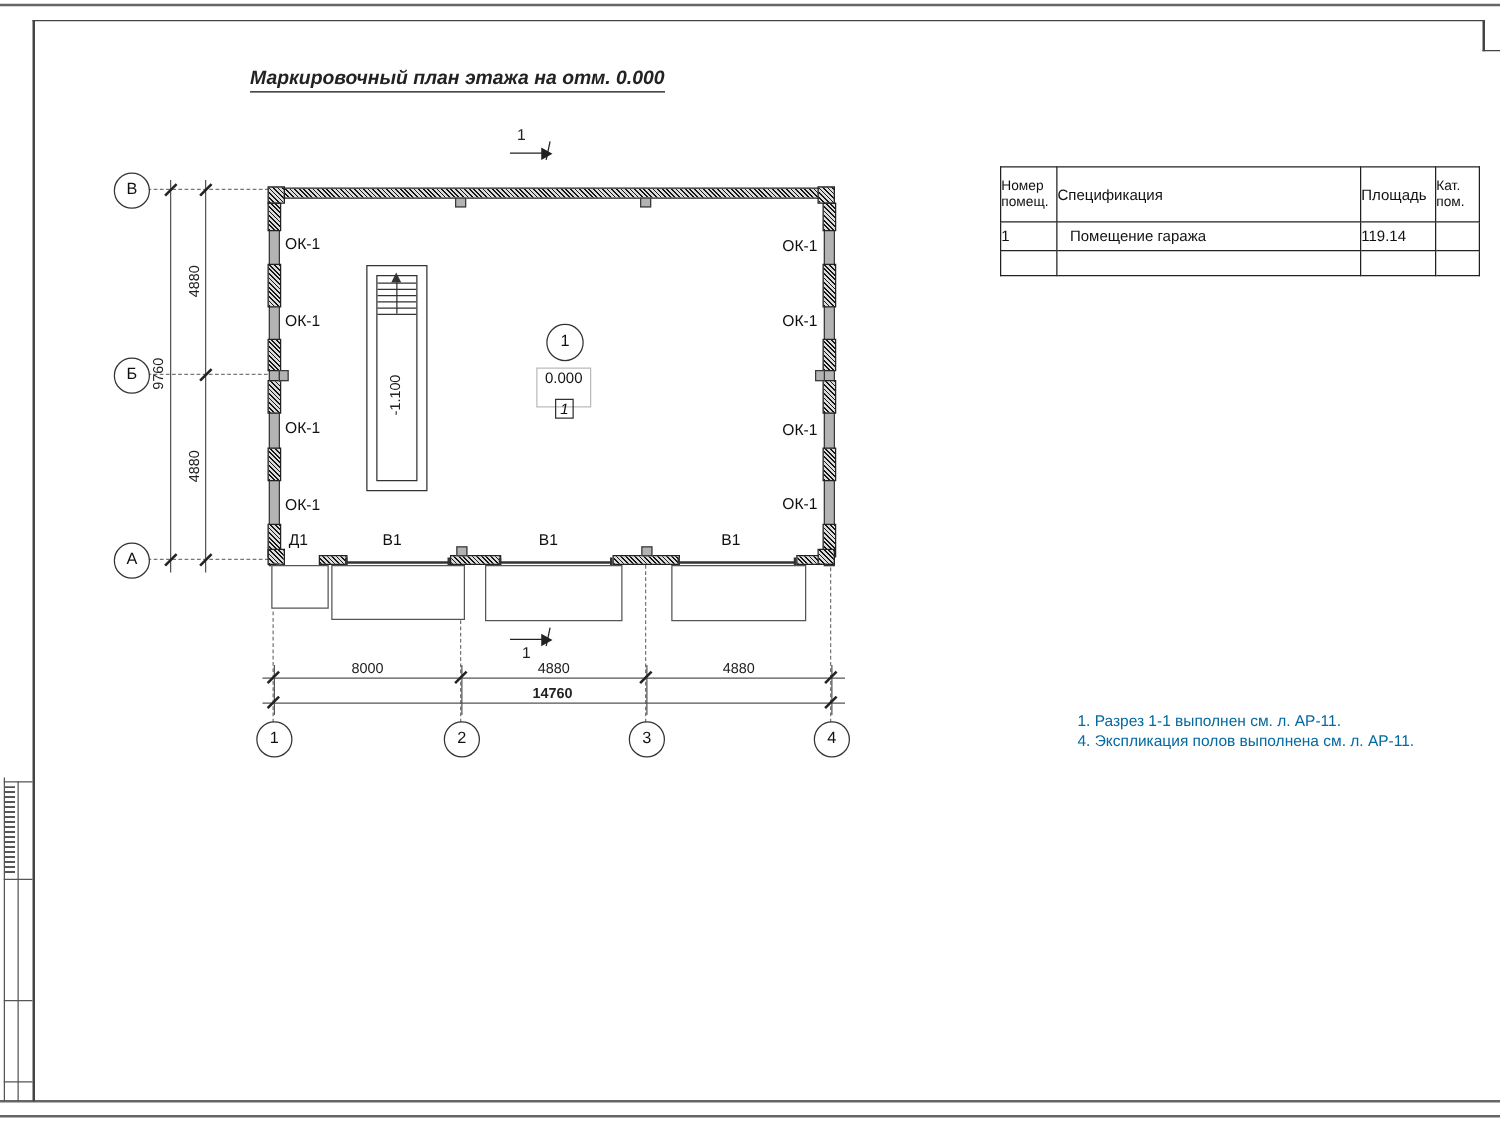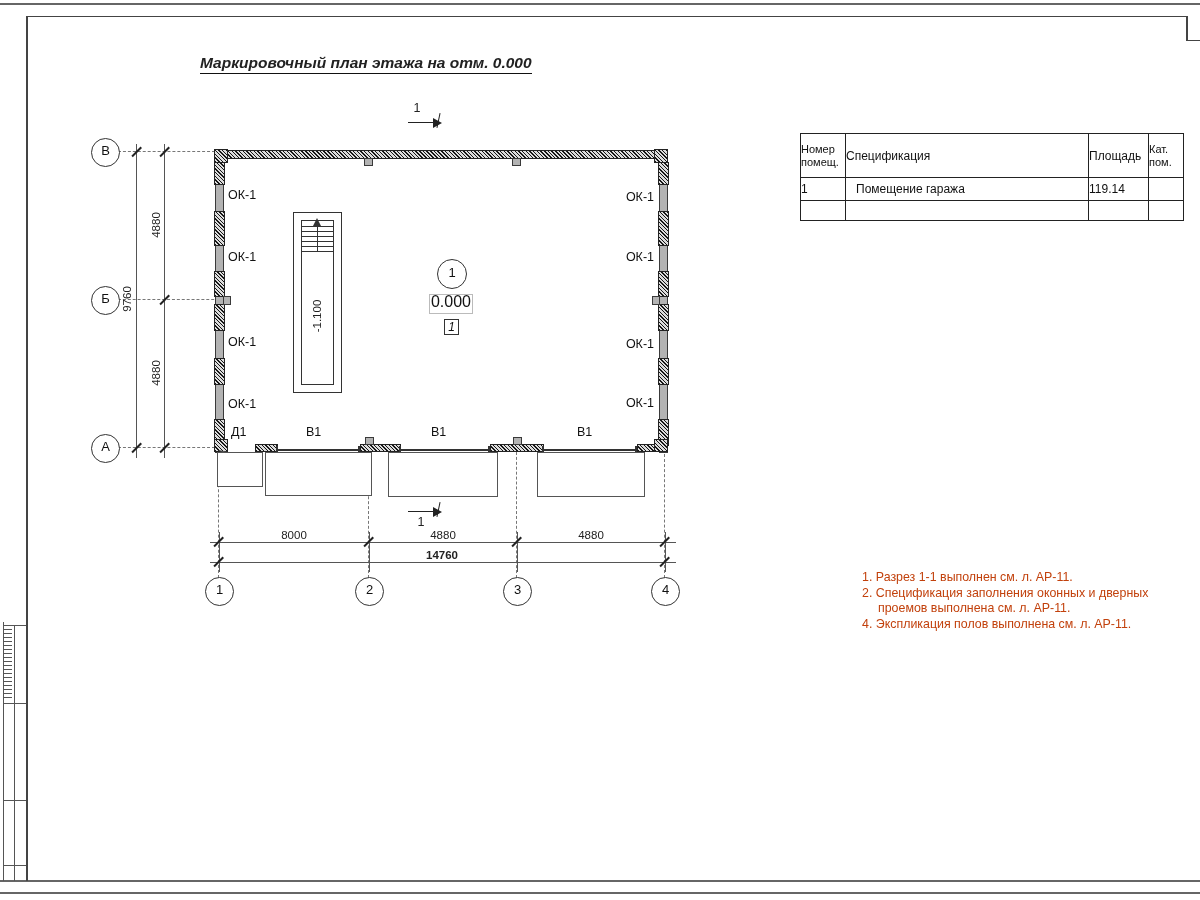--- a/index.html
+++ b/index.html
@@ -29,21 +29,21 @@
   .title-wrap{position:absolute;}
   .title-wrap span{display:inline-block;font-style:italic;font-weight:bold;
                    border-bottom:1.4px solid #111;padding-bottom:1px;}
   #plan-title-wrap span{font-size:15.5px;}
   #table-title-wrap span{font-size:14.5px;}
   table.expl{border-collapse:collapse;table-layout:fixed;width:383px;}
   table.expl td{border:1.4px solid #222;text-align:left;vertical-align:middle;
                 font-size:12px;color:#111;padding:0;overflow:hidden;}
   table.expl td.small{font-size:11px;line-height:1.15;}
   table.expl td.name-cell{text-align:left;padding-left:10px;}
-  .note{padding-left:16px;text-indent:-16px;font-size:12.4px;line-height:1.2;color:#c2410c;margin-bottom:1px;}
+  .note{padding-left:16px;text-indent:-16px;font-size:12.4px;line-height:1.2;color:#0369a1;margin-bottom:1px;}
   .microtext{position:absolute;width:8px;
              background:repeating-linear-gradient(to bottom,#555 0 1.5px,transparent 1.5px 4px);}
   .steps{position:absolute;background:#333;}
 </style>
 </head>
 <body>
 
 <div id="sheet">
 
   <div class="hl2" style="left:0;top:3px;width:1200px;"></div>
@@ -92,21 +92,20 @@
         <td class="name-cell"></td>
         <td></td>
         <td></td>
       </tr>
     </tbody>
       </table>
   </div>
 
   <div class="abs" style="left:862px;top:570px;width:332px;">
     <div class="note">1. Разрез 1-1 выполнен см. л. АР-11.</div>
-    <div class="note">2. Спецификация заполнения оконных и дверных проемов выполнена см. л. АР-11.</div>
     <div class="note">4. Экспликация полов выполнена см. л. АР-11.</div>
   </div>
 
   <div class="hl" style="left:408px;top:122px;width:27px;background:#222;height:1.3px;"></div>
   <div class="arrow-r" style="left:433px;top:118px;"></div>
   <div class="abs" style="left:438px;top:113px;width:1.3px;height:15px;background:#222;transform:rotate(12deg);"></div>
   <div class="dimtxt" style="left:410px;top:101px;width:14px;font-size:12.5px;">1</div>
 
   <div class="hl" style="left:408px;top:511px;width:27px;background:#222;height:1.3px;"></div>
   <div class="arrow-r" style="left:433px;top:507px;"></div>
@@ -215,21 +214,21 @@
   <div class="steps" style="left:302px;top:231px;width:31px;height:1px;"></div>
   <div class="steps" style="left:302px;top:236px;width:31px;height:1px;"></div>
   <div class="steps" style="left:302px;top:241px;width:31px;height:1px;"></div>
   <div class="steps" style="left:302px;top:246px;width:31px;height:1px;"></div>
   <div class="steps" style="left:302px;top:251px;width:31px;height:1px;"></div>
   <div class="abs" style="left:317px;top:225px;width:1px;height:26px;background:#333;"></div>
   <div class="arrow-u" style="left:313px;top:218px;"></div>
   <div class="dimtxt rot" style="left:291px;top:309px;width:54px;height:14px;background:#fff;font-size:11.5px;">-1.100</div>
 
   <div class="bubble" style="left:437px;top:259px;width:28px;height:28px;border-width:1.2px;line-height:26px;">1</div>
-  <div class="abs" style="left:429px;top:294px;width:44px;height:20px;border:1px solid #bbb;text-align:center;font-size:16px;line-height:14px;color:#111;">0.000</div>
+  <div class="abs" style="left:429px;top:294px;width:44px;height:32px;border:1px solid #bbb;text-align:center;font-size:12px;line-height:14px;color:#111;">0.000</div>
   <div class="abs" style="left:444px;top:319px;width:15px;height:16px;border:1px solid #333;text-align:center;font-size:12px;line-height:14px;font-style:italic;color:#111;">1</div>
 
   <div class="lbl" style="left:228px;top:188px;">ОК-1</div>
   <div class="lbl" style="left:228px;top:250px;">ОК-1</div>
   <div class="lbl" style="left:228px;top:335px;">ОК-1</div>
   <div class="lbl" style="left:228px;top:397px;">ОК-1</div>
   <div class="lbl" style="left:620px;top:190px;width:34px;text-align:right;">ОК-1</div>
   <div class="lbl" style="left:620px;top:250px;width:34px;text-align:right;">ОК-1</div>
   <div class="lbl" style="left:620px;top:337px;width:34px;text-align:right;">ОК-1</div>
   <div class="lbl" style="left:620px;top:396px;width:34px;text-align:right;">ОК-1</div>

